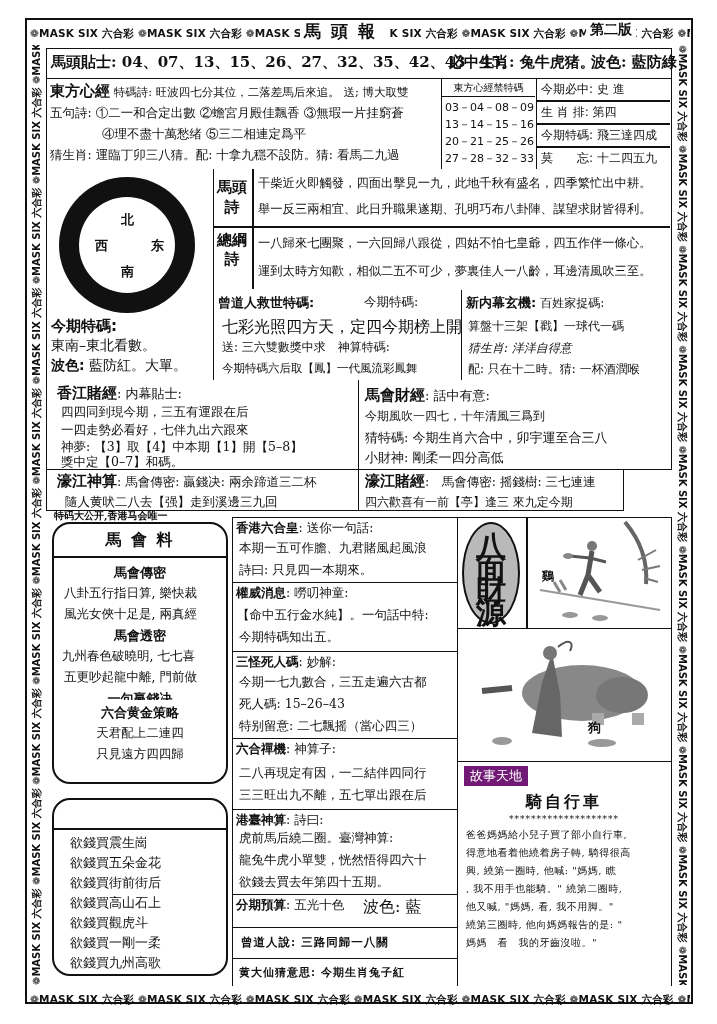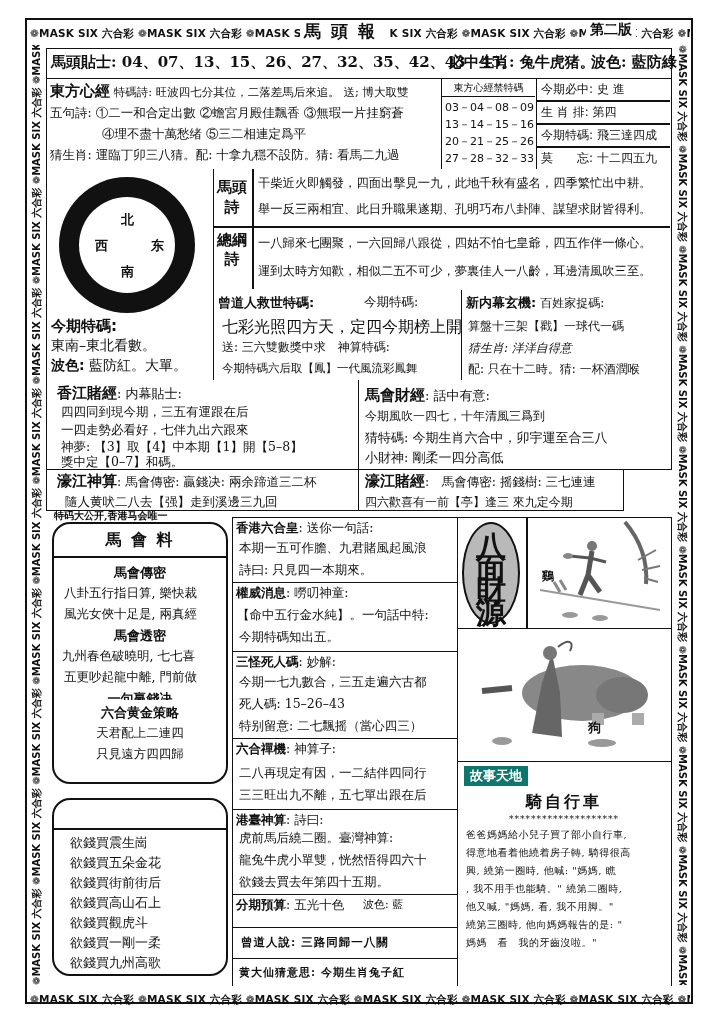--- a/index.html
+++ b/index.html
@@ -12,21 +12,21 @@
   .strip-v .inner { position: absolute; left: 0; top: 0; width: 1000px; height: 16px; transform-origin: 0 0; font-family: "DejaVu Sans", sans-serif; font-weight: bold; font-size: 10px; line-height: 16px; white-space: nowrap; }
   .strip-v.left .inner { transform: translate(0, 1000px) rotate(-90deg); transform-origin: 0 0; }
   .strip-v.right .inner { transform: translate(16px, 0) rotate(90deg); }
   .box { position: absolute; border: 1.5px solid #111; background: #fff; }
   .line { position: absolute; background: #111; }
   .t { position: absolute; white-space: nowrap; }
   .b { font-weight: bold; }
   .ban { position:absolute; left:300px; top:20px; font-size:17px; font-weight:bold; background:#fff; padding:0 4px; }
   .edition { position:absolute; left:586px; top:21px; font-size:14px; font-weight:bold; background:#fff; padding: 0 4px; }
   .rounded { position:absolute; border: 2px solid #111; border-radius: 18px; background:#fff; }
-  .story-title-bar { position:absolute; background:#0f766e; color:#fff; font-size:13px; font-weight:bold; padding: 1px 6px; }
+  .story-title-bar { position:absolute; background:#701a75; color:#fff; font-size:13px; font-weight:normal; padding: 1px 6px; }
   .oval { position:absolute; border: 2px solid #111; border-radius: 50%; background: #b9b9b9; }
   .oval .vt { position:absolute; left:50%; transform: translateX(-50%); font-weight:bold; font-size: 30px; line-height: 34px; color:#111; text-align:center; width: 36px; }
   .compass { position:absolute; border-radius:50%; background:#111; }
   .compass .inner { position:absolute; border-radius:50%; background:#fff; }
   .illus { position:absolute; background: #fff; overflow:hidden; }
 </style>
 </head>
 <body>
 
 <div class="frame"></div>
@@ -215,21 +215,21 @@
   <div class="t" style="left:6px; top:48px; font-size:12.5px;">三三旺出九不離，五七單出跟在后</div>
 </div>
 <div class="box" style="left:232px; top:809px; width:226px; height:86px;">
   <div class="t" style="left:3px; top:2px; font-size:12.5px;"><span class="b sans">港臺神算</span><span>: 詩曰:</span></div>
   <div class="t" style="left:6px; top:20px; font-size:12.5px;">虎前馬后繞二圈。臺灣神算:</div>
   <div class="t" style="left:6px; top:42px; font-size:12.5px;">龍兔牛虎小單雙，恍然悟得四六十</div>
   <div class="t" style="left:6px; top:64px; font-size:12.5px;">欲錢去買去年第四十五期。</div>
 </div>
 <div class="box" style="left:232px; top:894px; width:226px; height:34px;">
   <div class="t" style="left:3px; top:2px; font-size:12.5px;"><span class="b sans">分期預算</span><span>: 五光十色</span></div>
-  <div class="t" style="left:130px; top:2px; font-size:11px;"><span>波色:</span> <span>藍</span></div>
+  <div class="t" style="left:130px; top:2px; font-size:16px;"><span>波色:</span> <span>藍</span></div>
 </div>
 <div class="box" style="left:232px; top:927px; width:226px; height:32px;">
   <div class="t b" style="left:8px; top:7px; font-size:11.5px; letter-spacing:1px;">曾道人說: 三路同歸一八關</div>
 </div>
 <div class="box" style="left:232px; top:958px; width:226px; height:28px; border-bottom:0;">
   <div class="t b" style="left:6px; top:6px; font-size:11px; letter-spacing:1px;">黄大仙猜意思: 今期生肖兔子紅</div>
 </div>
 
 <div class="box" style="left:457px; top:517px; width:215px; height:112px;">
   <div class="oval" style="left:4px; top:4px; width:58px; height:102px;">

